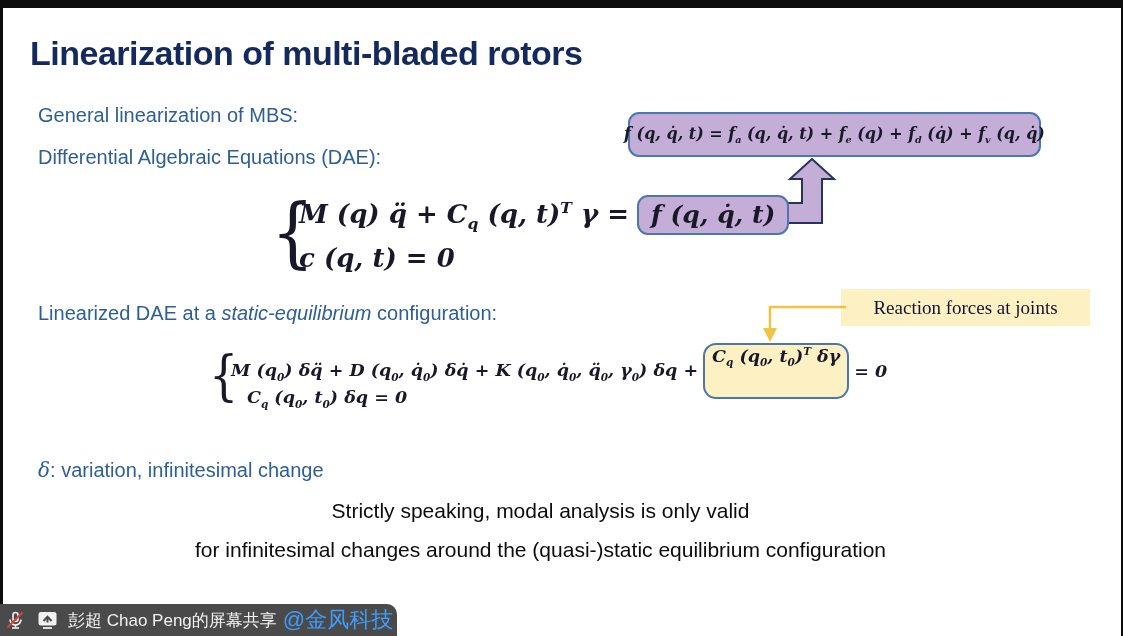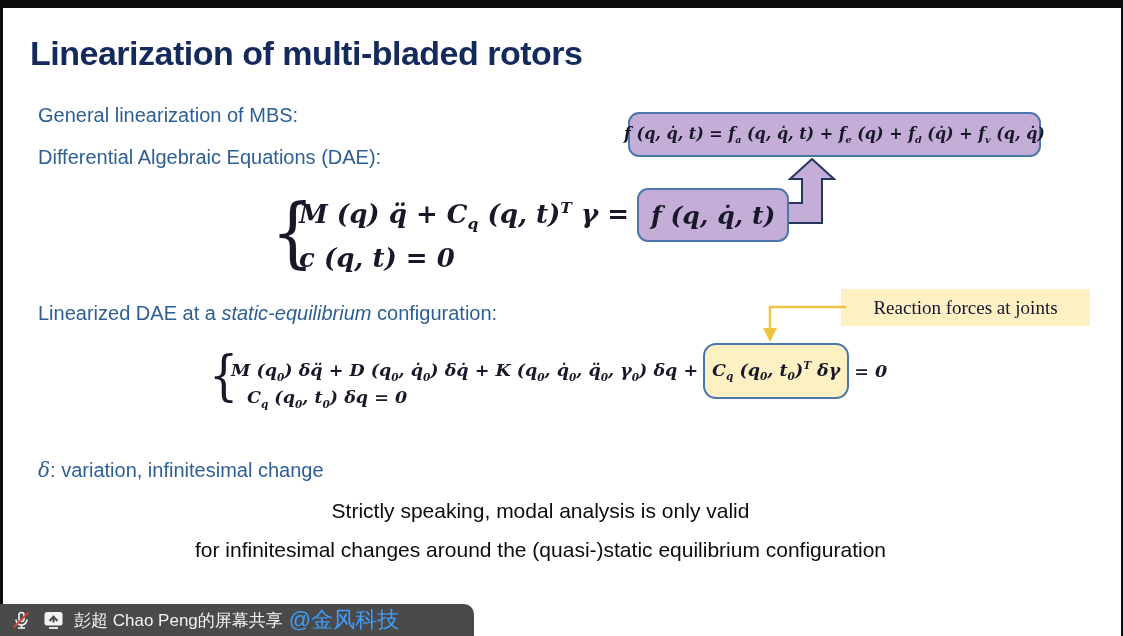--- a/index.html
+++ b/index.html
@@ -46,36 +46,36 @@
   .eq-main-l1{position:absolute;left:296px;top:184px;height:46px;display:flex;align-items:center;font-size:26px;}
   .eq-main-l2{position:absolute;left:296px;top:233px;height:34px;display:flex;align-items:center;font-size:26px;}
   .eq-lin-l1{position:absolute;left:228px;top:333px;height:60px;display:flex;align-items:center;font-size:17.5px;}
   .eq-lin-l2{position:absolute;left:244px;top:376px;height:28px;display:flex;align-items:center;font-size:17.5px;}
   
   .pbox{
     background:#c4aed7;border:2.5px solid #4a77ad;border-radius:11px;
     box-sizing:border-box;display:flex;align-items:center;justify-content:center;
   }
   .box-expansion{position:absolute;left:625px;top:104px;width:413px;height:45px;font-size:16px;}
-  .box-f{margin-left:8px;padding:4px 12px;height:54px;font-size:25px;}
+  .box-f{margin-left:8px;padding:4px 12px;height:40px;font-size:25px;align-items:flex-end;}
   .ybox{
     margin-left:5px;margin-right:5px;padding:0 7px;height:56px;
     background:#fdf1c4;border:2px solid #4a77ad;border-radius:13px;
-    box-sizing:border-box;display:flex;align-items:center;
+    box-sizing:border-box;display:flex;
   }
   .ylabel{
     position:absolute;left:838px;top:281px;width:249px;height:37px;
     background:#fdf1c4;display:flex;align-items:center;justify-content:center;
     font-family:"Liberation Serif","DejaVu Serif",serif;font-size:19px;color:#14142e;
   }
   .arrow-svg{position:absolute;}
   
   .bar{
-    position:absolute;left:0;top:604px;width:474px;height:32px;background:#4a4a4b;
-    border-top-right-radius:10px;display:flex;align-items:center;padding-left:11px;
+    position:absolute;left:0;top:604px;width:397px;height:32px;background:#4a4a4b;
+    border-top-right-radius:10px;display:flex;align-items:center;padding-left:5px;
     box-sizing:border-box;cursor:pointer;
   }
   .bar-icon{flex:0 0 auto;}
   .bartext{color:#f2f2f2;font-size:17px;margin-left:9px;white-space:nowrap;}
   .wm{color:#3f9dfc;font-size:22px;margin-left:6px;white-space:nowrap;}
 </style>
 </head>
 <body>
 
 <div class="frame">

